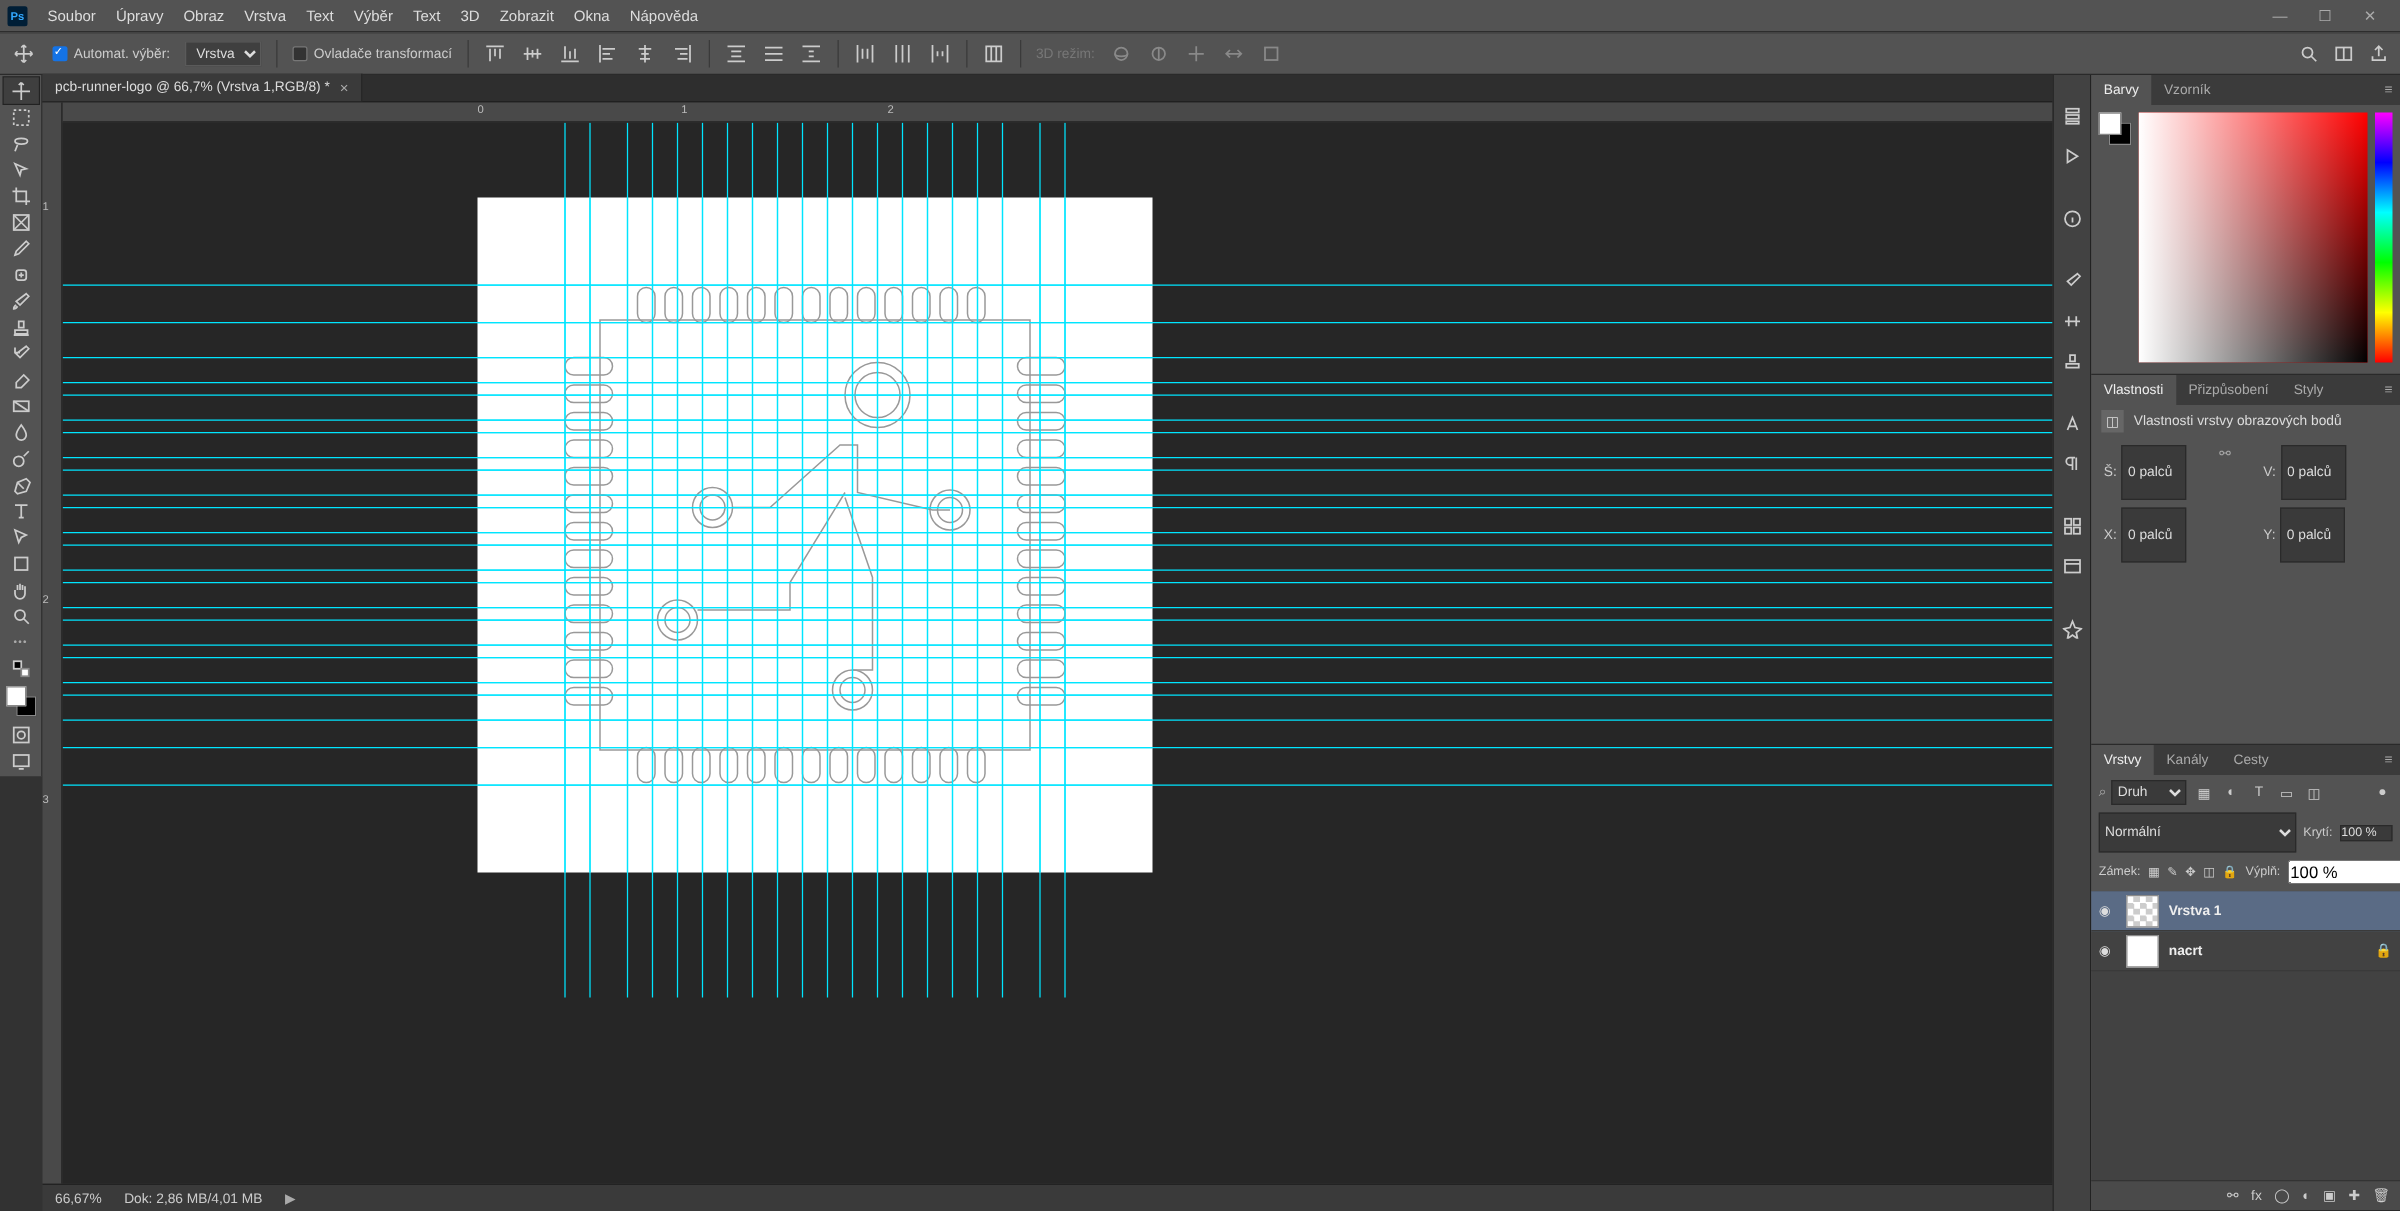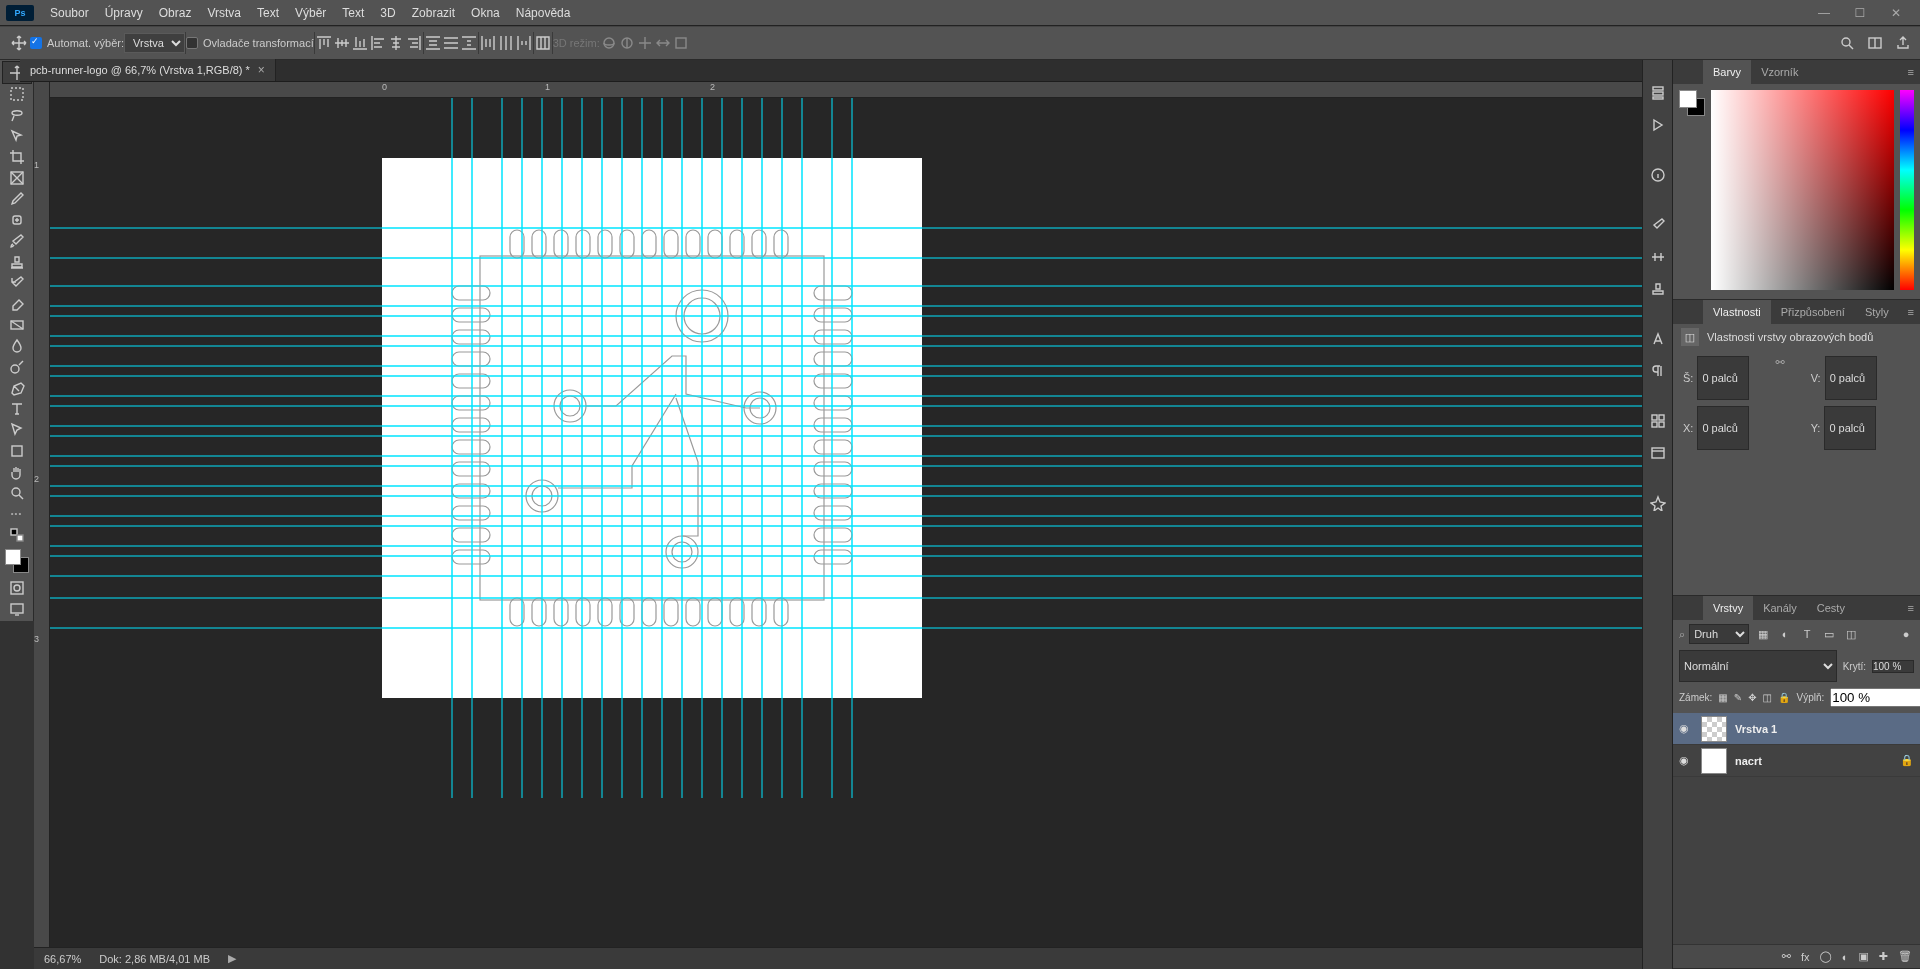--- a/index.html
+++ b/index.html
@@ -1,26 +1,26 @@
 <!DOCTYPE html>
 <html><head>
 <meta charset="utf-8">
 <style>
 * { margin: 0; padding: 0; box-sizing: border-box; font-family: "Segoe UI", Tahoma, sans-serif; user-select: none; }
 body { background: #323232; color: #cccccc; width: 1920px; height: 969px; overflow: hidden; font-size: 11px; }
 
 
 .menubar { height: 26px; background: #535353; display: flex; align-items: center; padding: 0 6px; border-bottom: 1px solid #222; }
-.menubar .ps-icon { width: 28px; height: 16px; background: #001e36; color:#31a8ff; display:flex;align-items:center;justify-content:center;font-weight:bold;font-size:9px;border-radius:2px;margin-right:8px;}
+.menubar .ps-icon { width: 16px; height: 16px; background: #001e36; color:#31a8ff; display:flex;align-items:center;justify-content:center;font-weight:bold;font-size:9px;border-radius:2px;margin-right:8px;}
 .menubar .menu-item { padding: 0 8px; height: 26px; line-height: 26px; color: #ddd; cursor: default; font-size:12px;}
 .menubar .spacer { flex:1; }
 .winbtn { width:28px; height:20px; margin:0 4px; display:flex;align-items:center;justify-content:center; color:#aaa; font-size:12px;}
 
 
-.optbar { height: 34px; background: #535353; display:flex; align-items:center; padding:0 8px; border-top:1px solid #444;border-bottom:1px solid #2a2a2a;}
+.optbar { height: 34px; background: #535353; display:flex; align-items:center; padding:0 8px; gap:12px; border-top:1px solid #444;border-bottom:1px solid #2a2a2a;}
 .optbar .tool-ind { width:22px; height:22px; display:flex;align-items:center;justify-content:center; color:#ddd;}
 .optbar .chk { width:12px;height:12px;background:#1473e6;display:inline-block;border-radius:2px;margin-right:5px;position:relative;}
 .optbar .chk::after{content:"✓";color:#fff;font-size:9px;position:absolute;top:-1px;left:1px;}
 .optbar .chk.off{background:#333;border:1px solid #777;}
 .optbar .chk.off::after{content:"";}
 .optbar label{color:#ccc;font-size:11px;display:flex;align-items:center;}
 .optbar select{background:#3f3f3f;color:#ddd;border:1px solid #5a5a5a;font-size:11px;height:20px;padding:0 4px;}
 .optbar .sep{width:1px;height:22px;background:#3a3a3a;}
 .optbar .icn{width:18px;height:18px;display:flex;align-items:center;justify-content:center;color:#999;}
 .optbar .icn.disabled{opacity:0.45;}
@@ -29,21 +29,21 @@
 
 .toolbox{position:absolute;left:0;top:60px;width:34px;background:#535353;display:flex;flex-direction:column;align-items:center;padding:2px 0;border-right:1px solid #2a2a2a;}
 .toolbox .tb{width:28px;height:21px;display:flex;align-items:center;justify-content:center;color:#ccc;position:relative;margin:0;}
 .toolbox .tb.active{background:#3f3f3f;outline:1px solid #222;}
 .toolbox .dots{color:#aaa;letter-spacing:1px;font-size:8px;}
 .toolbox .fgbg{width:24px;height:24px;position:relative;margin:4px 0;}
 .toolbox .fgbg .fg{position:absolute;width:16px;height:16px;background:#fff;border:1px solid #888;left:0;top:0;z-index:2;}
 .toolbox .fgbg .bg{position:absolute;width:16px;height:16px;background:#000;border:1px solid #888;right:0;bottom:0;}
 
 
-.tabbar{position:absolute;left:20px;right:248px;top:60px;height:22px;background:#2e2e2e;display:flex;align-items:flex-end;border-bottom:1px solid #1d1d1d;}
+.tabbar{position:absolute;left:34px;right:248px;top:60px;height:22px;background:#2e2e2e;display:flex;align-items:flex-end;border-bottom:1px solid #1d1d1d;}
 .doctab{background:#3a3a3a;color:#ddd;height:22px;display:flex;align-items:center;padding:0 10px;font-size:11px;gap:8px;border-right:1px solid #222;}
 .doctab .x{color:#aaa;font-size:12px;}
 
 
 .ruler-h{position:absolute;left:50px;right:248px;top:82px;height:16px;background:#494949;border-bottom:1px solid #222;color:#bbb;font-size:9px;overflow:hidden;}
 .ruler-v{position:absolute;left:34px;top:82px;bottom:22px;width:16px;background:#494949;border-right:1px solid #222;color:#bbb;font-size:9px;overflow:hidden;}
 .ruler-h span, .ruler-v span{position:absolute;}
 
 
 .canvas-wrap{position:absolute;left:50px;right:248px;top:98px;bottom:22px;background:#262626;overflow:hidden;}
@@ -58,21 +58,21 @@
 
 .rightcol{position:absolute;right:248px;top:60px;width:30px;background:#424242;display:flex;flex-direction:column;align-items:center;gap:2px;padding:18px 0;border-left:1px solid #222; height:calc(100% - 60px);}
 .rightcol .rc{width:22px;height:22px;display:flex;align-items:center;justify-content:center;color:#ccc;margin:4px 0;}
 .rightcol .rcgap{height:16px;}
 
 
 .panels{position:absolute;right:0;top:60px;width:248px;bottom:0;background:#4a4a4a;display:flex;flex-direction:column;border-left:1px solid #222;}
 .panel{background:#535353;display:flex;flex-direction:column;border-bottom:1px solid #2a2a2a;}
 .panel-tabs{display:flex;height:24px;background:#3b3b3b;align-items:center;font-size:11px;}
 .ptab{padding:0 10px;height:24px;line-height:24px;color:#aaa;}
-.ptab.active{background:#535353;color:#eee;margin-left:30px;}
+.ptab.active{background:#535353;color:#eee;}
 .panel-tabs .pmenu{margin-left:auto;padding:0 6px;color:#aaa;}
 
 .color-body{display:flex;padding:6px;gap:6px;}
 .color-swatch{width:26px;height:26px;position:relative;}
 .color-swatch .fg{position:absolute;width:18px;height:18px;background:#fff;border:1px solid #888;left:0;top:0;z-index:2;}
 .color-swatch .bg{position:absolute;width:18px;height:18px;background:#000;border:1px solid #888;right:0;bottom:0;}
 .color-field{flex:1;height:200px;background:linear-gradient(to right,#fff,rgba(255,255,255,0)),linear-gradient(to top,#000,rgba(0,0,0,0)),#ff0000; position:relative;}
 .hue-strip{width:14px;height:200px;background:linear-gradient(to bottom,#ff00ff,#0000ff,#00ffff,#00ff00,#ffff00,#ff0000);}
 
 .props-head{display:flex;align-items:center;gap:8px;height:26px;padding:0 8px;color:#ddd;}

